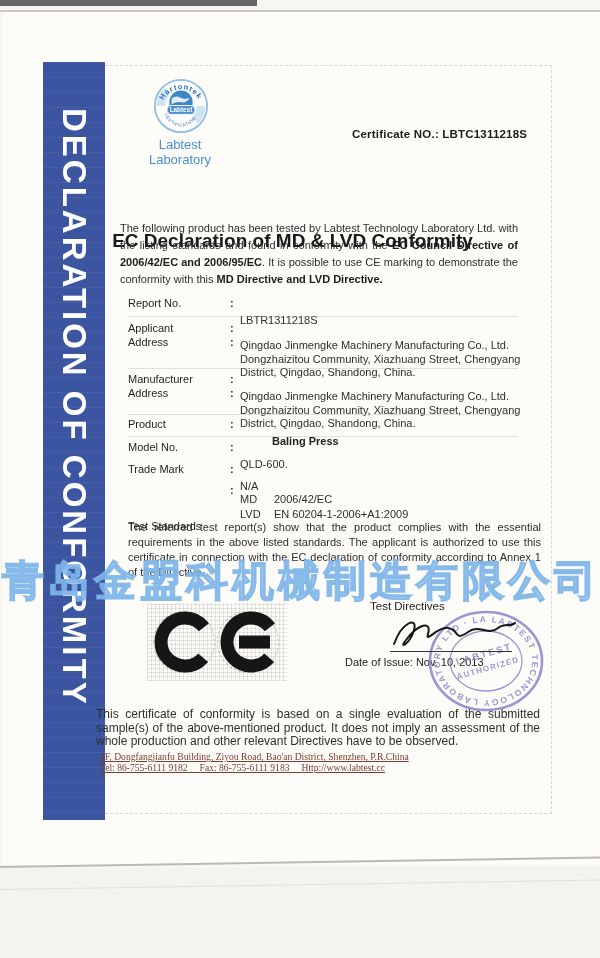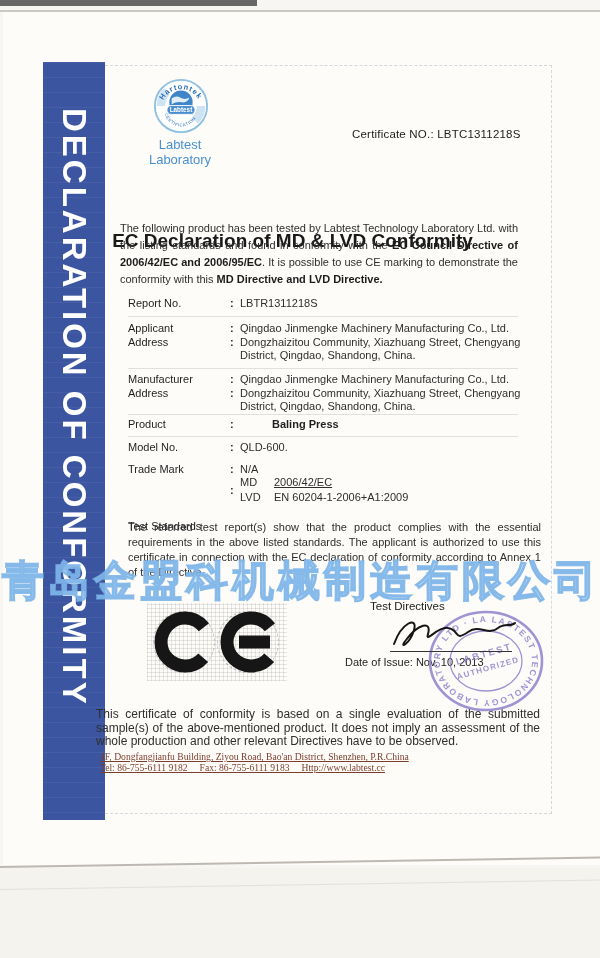--- a/index.html
+++ b/index.html
@@ -23,36 +23,36 @@
   
   .band{left:43px;top:62px;width:62px;height:758px;background:#3c55a0;
         background-image:repeating-linear-gradient(180deg,rgba(255,255,255,.05) 0 1px,transparent 1px 15px);}
   .band-text{position:absolute;left:0;top:46px;width:62px;height:700px;
         writing-mode:vertical-rl;text-orientation:sideways;
         color:#ffffff;font-weight:bold;font-size:33px;letter-spacing:3px;
         text-align:left;line-height:62px;white-space:nowrap;}
 
   
   .logo-caption{left:128px;top:137px;width:104px;text-align:center;color:#4990d2;font-size:13px;}
-  .certno{left:352px;top:128px;font-size:11.5px;font-weight:normal;color:#1c1c1c;letter-spacing:.2px;}
+  .certno{left:352px;top:128px;font-size:11.5px;font-weight:bold;color:#1c1c1c;letter-spacing:.2px;}
 
   .title{left:110px;top:182px;width:365px;text-align:center;
          font-size:19px;font-weight:bold;color:#1a1a1a;margin-top:48px;}
 
   .para{color:#2e2e2e;font-size:11px;line-height:17px;text-align:justify;}
   .para .b{font-weight:bold;color:#1c1c1c;}
   .para1{left:120px;top:220px;width:398px;}
   .para2{left:120px;top:520px;width:413px;line-height:15px;margin-left:8px;}
   .para3{left:96px;top:708px;width:444px;font-size:12px;line-height:13.6px;text-align:justify;}
 
   
   .row{position:absolute;left:128px;width:395px;font-size:11px;color:#2e2e2e;}
   .row .lbl{position:absolute;left:0;top:0;width:96px;font-weight:normal;color:#1f1f1f;}
   .row .col{position:absolute;left:102px;top:0;font-weight:bold;}
-  .row .val{position:absolute;left:112px;top:0;width:288px;line-height:13px;}
+  .row .val{position:absolute;left:112px;top:17px;width:288px;line-height:13px;}
   .row .val.vb{font-weight:bold;color:#1f1f1f;margin-left:32px;}
   .sep{position:absolute;left:128px;width:390px;height:1px;background:rgba(150,150,150,.28);}
   .tsline{position:relative;height:15px;}
   .tsline .code{display:inline-block;width:34px;}
 
   
   .watermark{left:2px;top:553px;width:600px;white-space:nowrap;z-index:6;
       font-size:42px;font-weight:bold;letter-spacing:4px;
       color:rgba(173,210,242,.62);-webkit-text-stroke:1.4px rgba(120,178,232,.85);}
 
@@ -167,21 +167,21 @@
   <div class="row" style="top:463px;">
     <span class="lbl">Trade Mark</span>
     <span class="col">:</span>
     <span class="val">N/A</span>
   </div>
 
   <div class="row" style="top:476px;">
     <span class="lbl" style="top:16px;margin-top:28px;">Test Standards</span>
     <span class="col" style="top:8px;">:</span>
     <span class="val">
-      <span class="tsline" style="display:block;text-decoration:underline;"><span class="code">MD</span><span>2006/42/EC</span></span>
+      <span class="tsline" style="display:block;"><span class="code">MD</span><span>2006/42/EC</span></span>
       <span class="tsline" style="display:block;"><span class="code">LVD</span><span>EN 60204-1-2006+A1:2009</span></span>
     </span>
   </div>
 
   <div class="abs para para2 content">The referred test report(s) show that the product complies with the essential requirements in the above listed standards. The applicant is authorized to use this certificate in connection with the EC declaration of conformity according to Annex 1 of the Directive.</div>
 
   <div class="abs watermark">青岛金盟科机械制造有限公司</div>
 
   <div class="abs ce-grid">
     <div class="ce-circle" style="left:6px;"></div>

